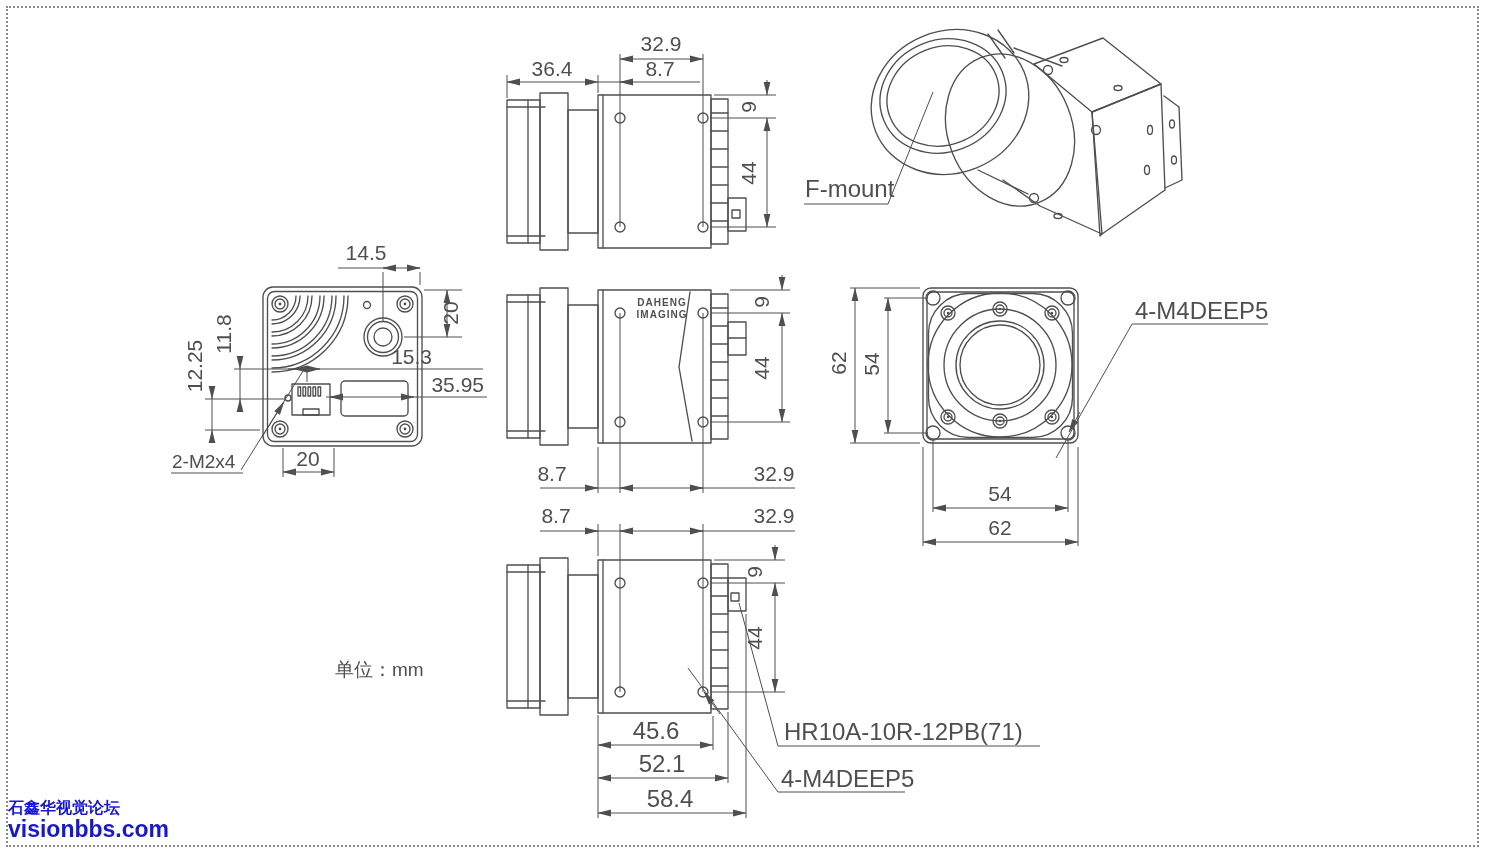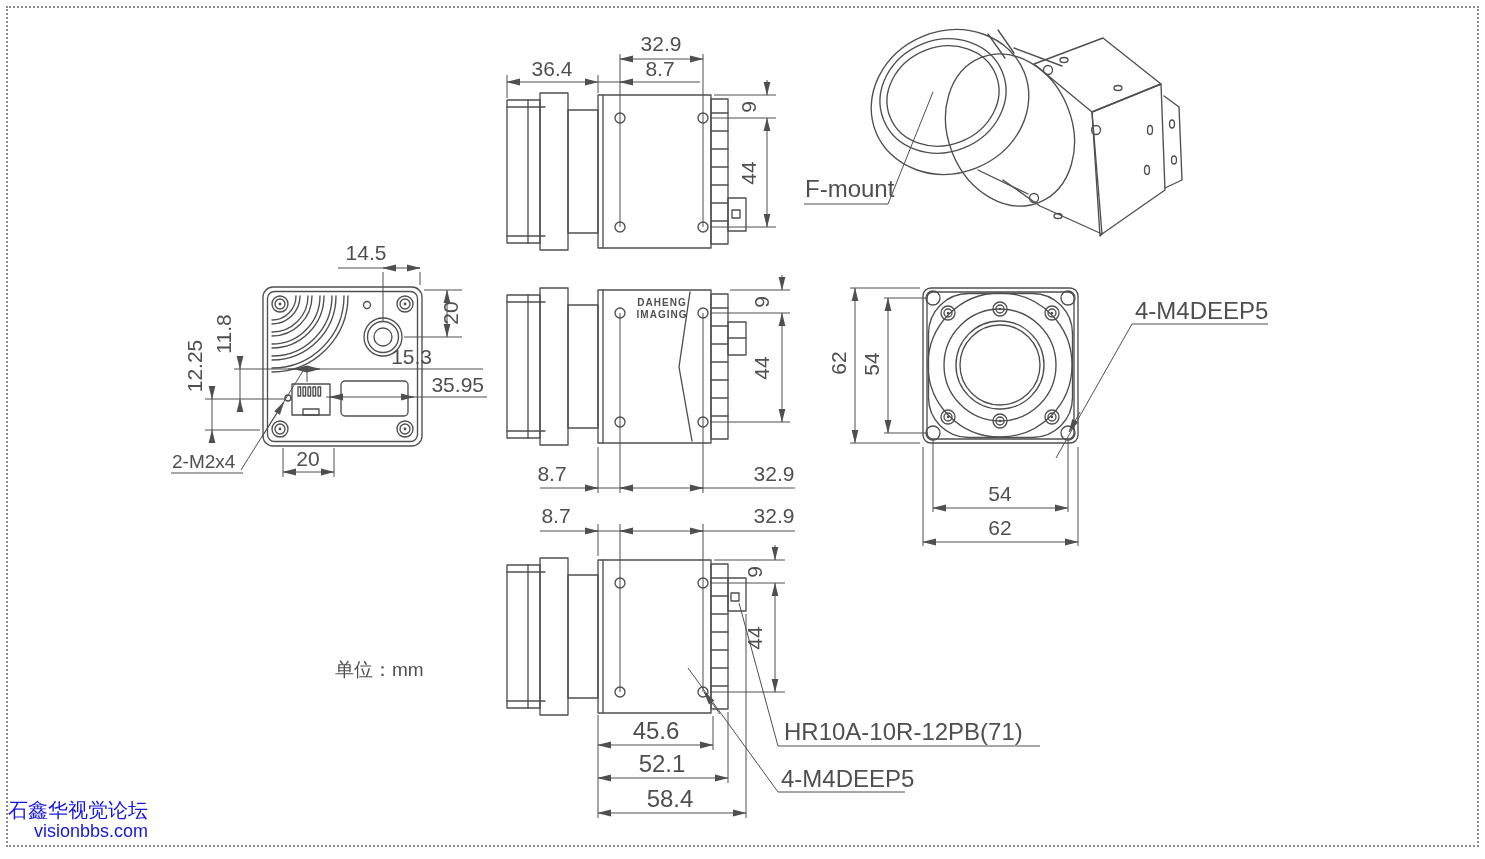--- a/index.html
+++ b/index.html
@@ -10,22 +10,22 @@
   svg{position:absolute;left:0;top:0;}
   svg text{font-family:"Liberation Sans",sans-serif;fill:var(--ink);}
   .part{stroke:var(--ink);stroke-width:1.35;fill:none;stroke-linecap:round;stroke-linejoin:round;}
   .dim{stroke:var(--ink);stroke-width:1;fill:none;}
   .fs21{font-size:21px;}
   .fs24{font-size:24px;}
   .fs19{font-size:19px;}
   .logo{font-size:10px;font-weight:bold;letter-spacing:1px;}
   .mid{text-anchor:middle;}
   .watermark{position:absolute;left:8px;top:799px;color:var(--wm);line-height:1.12;}
-  .watermark .l1{font-size:20px;font-weight:normal;}
-  .watermark .l2{font-size:18px;font-weight:normal;text-align:right;}
+  .watermark .l1{font-size:16px;font-weight:bold;}
+  .watermark .l2{font-size:23px;font-weight:bold;text-align:right;}
 </style>
 </head>
 <body>
 
 <div id="stage">
   <div id="dotted-frame"></div>
 
   <svg width="1485" height="859" viewBox="0 0 1485 859">
     <defs>
       <marker id="arw" viewBox="0 0 14 10" refX="13.5" refY="5" markerWidth="14" markerHeight="10" markerUnits="userSpaceOnUse" orient="auto-start-reverse">

